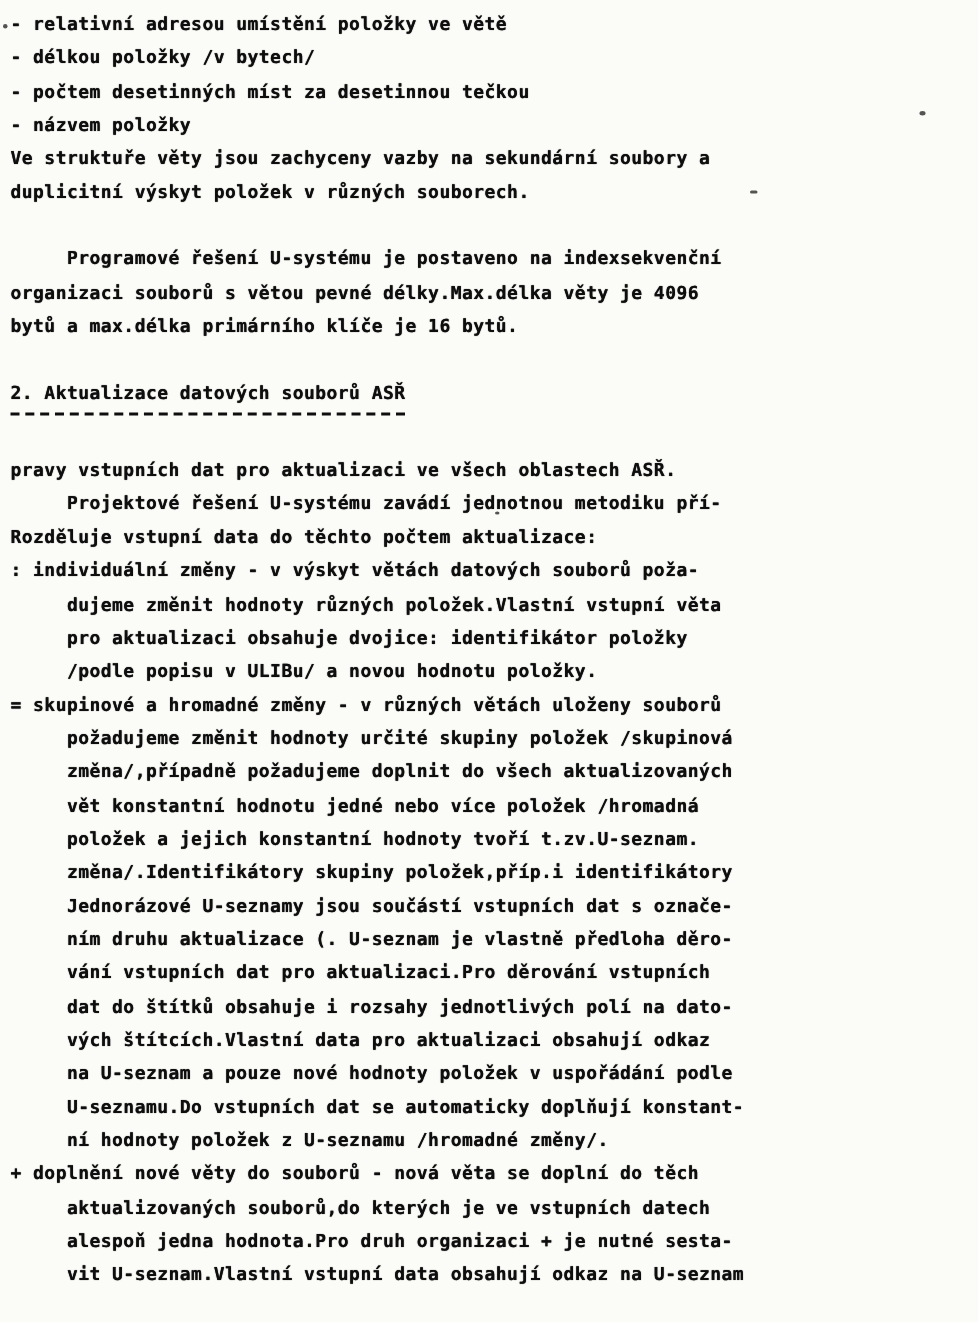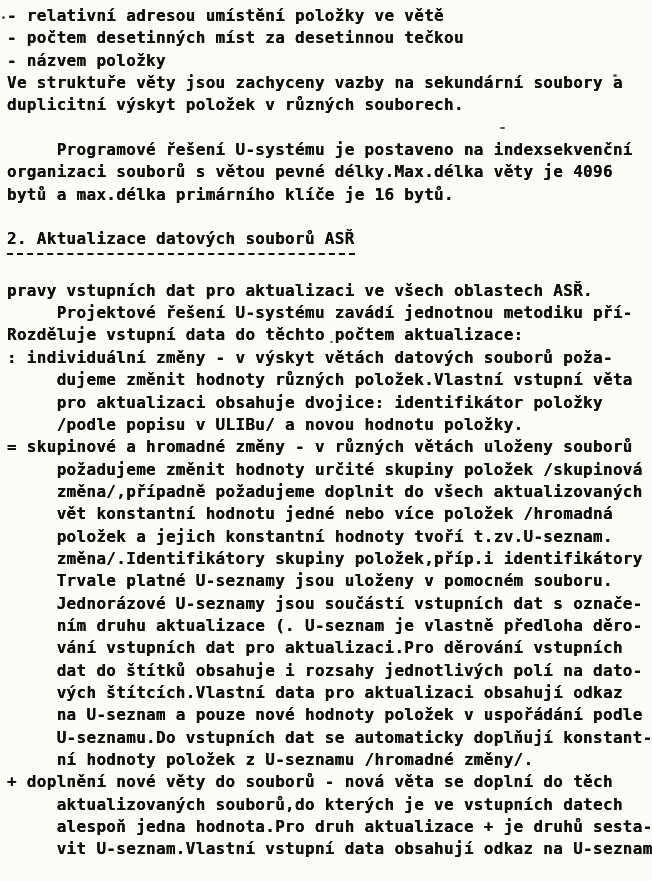--- a/index.html
+++ b/index.html
@@ -20,21 +20,21 @@
   .page {
     position: relative;
     width: 652px;
     height: 881px;
     padding: 5px 0 0 7px;
     overflow: hidden;
   }
   .text-block { position: relative; }
   .line {
     white-space: pre;
-    font-size: 16px;
+    font-size: 12px;
     line-height: 22.35px;
     min-height: 22.35px;
     letter-spacing: 0.3px;
     text-shadow: 0 0 0.6px currentColor; 
   }
   .line--blank { min-height: 22.35px; }
   .line--heading { min-height: 28px; margin-bottom: 1px; }
   .line--heading .line-ink {
     display: inline-block;
     text-decoration-thickness: 1.5px;
@@ -61,20 +61,21 @@
 
 <div class="page">
   <span class="speck speck-1"></span>
   <span class="speck speck-2"></span>
   <span class="speck speck-3"></span>
   <span class="speck speck-4"></span>
 
   <div class="text-block">
 
   <div class="line line--text"><span class="line-ink">- relativní adresou umístění položky ve větě</span></div>
+      <div class="line line--text"><span class="line-ink">- délkou položky /v bytech/</span></div>
       <div class="line line--text"><span class="line-ink">- počtem desetinných míst za desetinnou tečkou</span></div>
       <div class="line line--text"><span class="line-ink">- názvem položky</span></div>
       <div class="line line--text"><span class="line-ink">Ve struktuře věty jsou zachyceny vazby na sekundární soubory a</span></div>
       <div class="line line--text"><span class="line-ink">duplicitní výskyt položek v různých souborech.</span></div>
       <div class="line line--blank"><span class="line-ink"></span></div>
       <div class="line line--text"><span class="line-ink">     Programové řešení U-systému je postaveno na indexsekvenční</span></div>
       <div class="line line--text"><span class="line-ink">organizaci souborů s větou pevné délky.Max.délka věty je 4096</span></div>
       <div class="line line--text"><span class="line-ink">bytů a max.délka primárního klíče je 16 bytů.</span></div>
       <div class="line line--blank"><span class="line-ink"></span></div>
       <div class="line line--heading"><span class="line-ink">2. Aktualizace datových souborů ASŘ</span></div>
@@ -85,27 +86,26 @@
       <div class="line line--text"><span class="line-ink">: individuální změny - v výskyt větách datových souborů poža-</span></div>
       <div class="line line--text"><span class="line-ink">     dujeme změnit hodnoty různých položek.Vlastní vstupní věta</span></div>
       <div class="line line--text"><span class="line-ink">     pro aktualizaci obsahuje dvojice: identifikátor položky</span></div>
       <div class="line line--text"><span class="line-ink">     /podle popisu v ULIBu/ a novou hodnotu položky.</span></div>
       <div class="line line--text"><span class="line-ink">= skupinové a hromadné změny - v různých větách uloženy souborů</span></div>
       <div class="line line--text"><span class="line-ink">     požadujeme změnit hodnoty určité skupiny položek /skupinová</span></div>
       <div class="line line--text"><span class="line-ink">     změna/,případně požadujeme doplnit do všech aktualizovaných</span></div>
       <div class="line line--text"><span class="line-ink">     vět konstantní hodnotu jedné nebo více položek /hromadná</span></div>
       <div class="line line--text"><span class="line-ink">     položek a jejich konstantní hodnoty tvoří t.zv.U-seznam.</span></div>
       <div class="line line--text"><span class="line-ink">     změna/.Identifikátory skupiny položek,příp.i identifikátory</span></div>
-      <div class="line line--text"><span class="line-ink">     Trvale platné U-seznamy jsou uloženy v pomocném souboru.</span></div>
       <div class="line line--text"><span class="line-ink">     Jednorázové U-seznamy jsou součástí vstupních dat s označe-</span></div>
       <div class="line line--text"><span class="line-ink">     ním druhu aktualizace (. U-seznam je vlastně předloha děro-</span></div>
       <div class="line line--text"><span class="line-ink">     vání vstupních dat pro aktualizaci.Pro děrování vstupních</span></div>
       <div class="line line--text"><span class="line-ink">     dat do štítků obsahuje i rozsahy jednotlivých polí na dato-</span></div>
       <div class="line line--text"><span class="line-ink">     vých štítcích.Vlastní data pro aktualizaci obsahují odkaz</span></div>
       <div class="line line--text"><span class="line-ink">     na U-seznam a pouze nové hodnoty položek v uspořádání podle</span></div>
       <div class="line line--text"><span class="line-ink">     U-seznamu.Do vstupních dat se automaticky doplňují konstant-</span></div>
       <div class="line line--text"><span class="line-ink">     ní hodnoty položek z U-seznamu /hromadné změny/.</span></div>
       <div class="line line--text"><span class="line-ink">+ doplnění nové věty do souborů - nová věta se doplní do těch</span></div>
       <div class="line line--text"><span class="line-ink">     aktualizovaných souborů,do kterých je ve vstupních datech</span></div>
-      <div class="line line--text"><span class="line-ink">     alespoň jedna hodnota.Pro druh aktualizace + je druhů sesta-</span></div>
+      <div class="line line--text"><span class="line-ink">     alespoň jedna hodnota.Pro druh organizaci + je nutné sesta-</span></div>
       <div class="line line--text"><span class="line-ink">     vit U-seznam.Vlastní vstupní data obsahují odkaz na U-seznam</span></div>
     </div>
 </div>
 
 </body></html>

